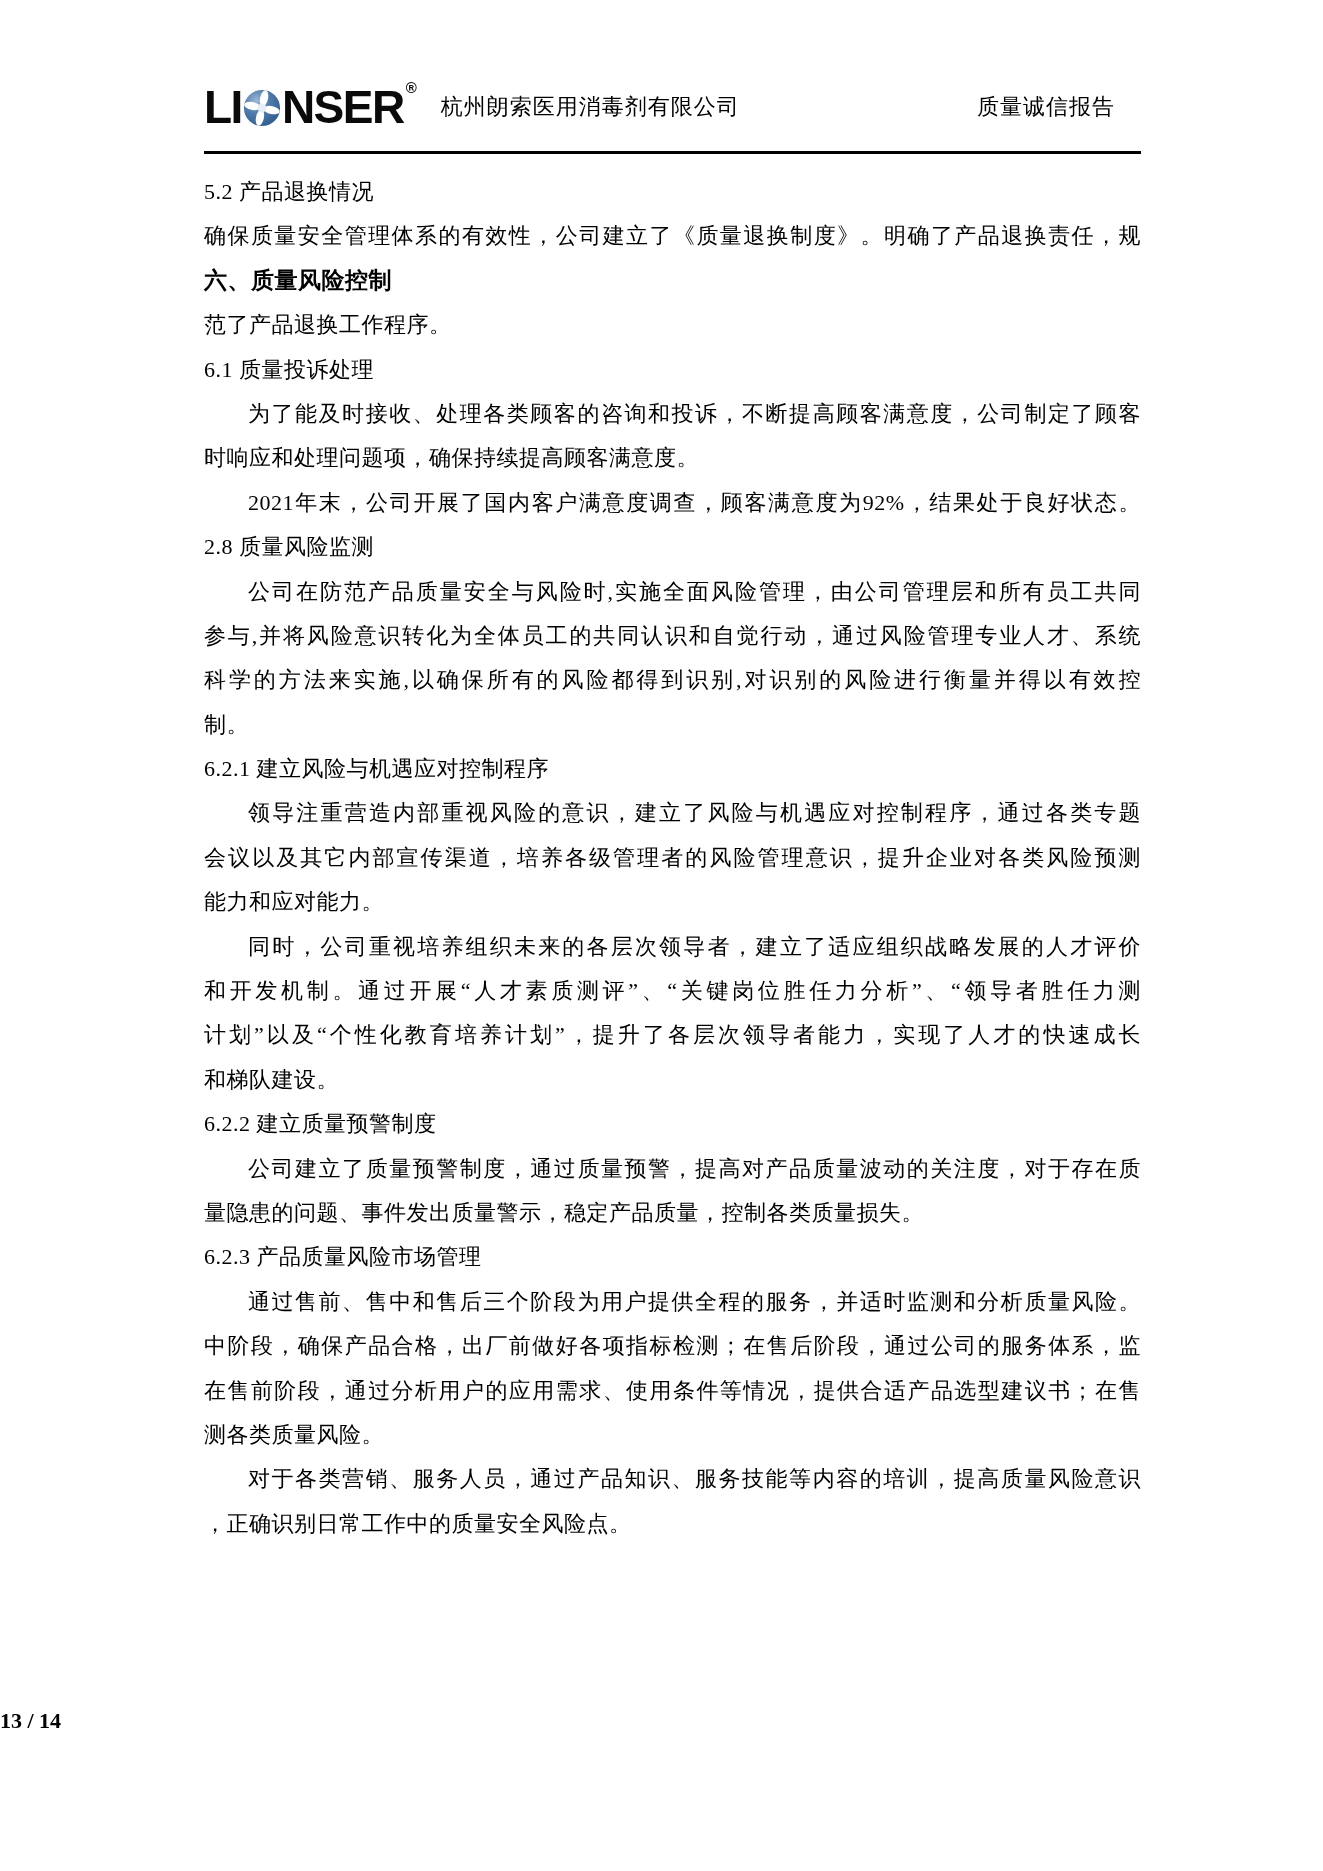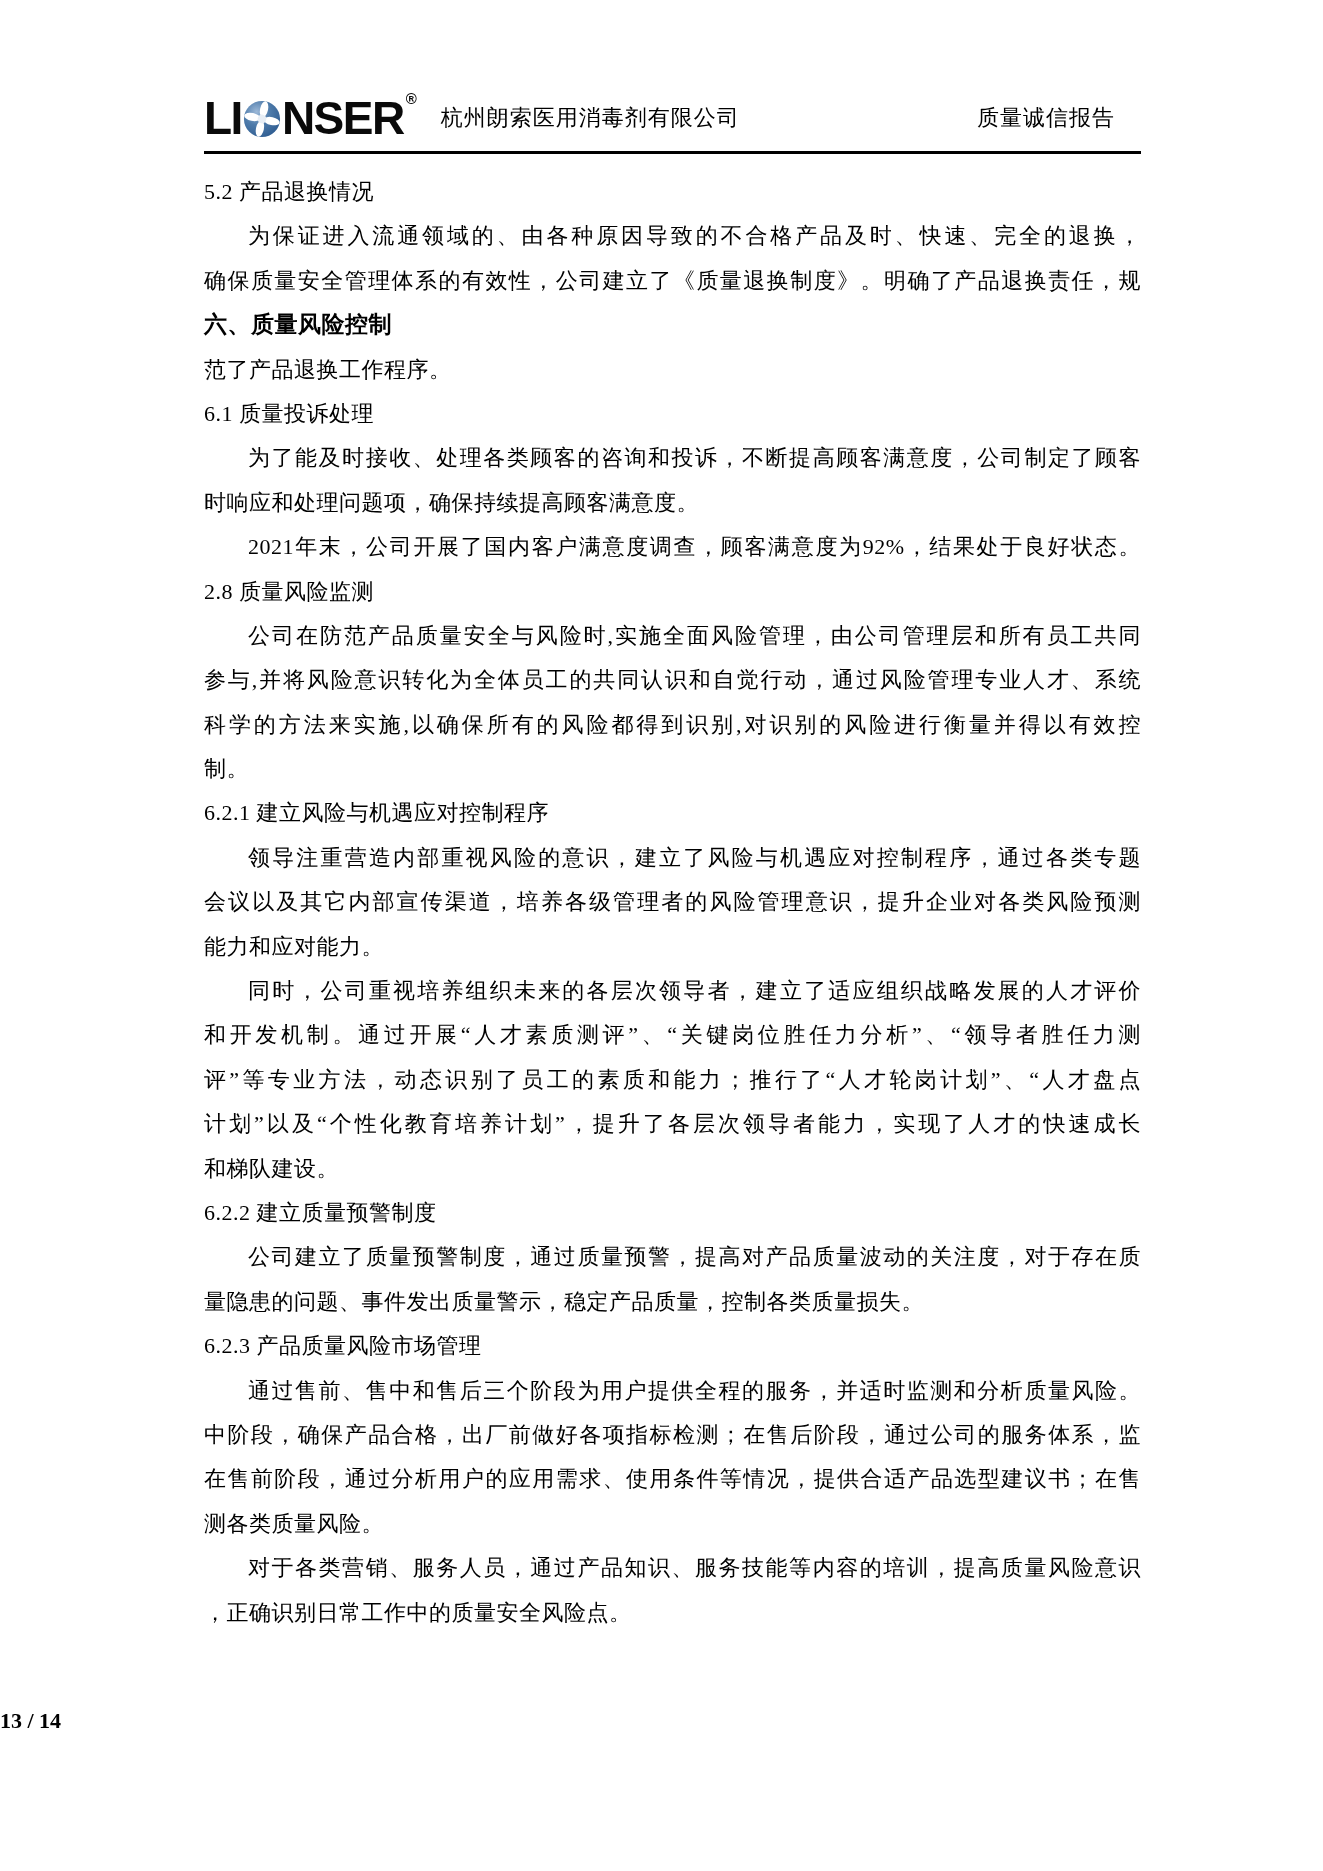--- a/index.html
+++ b/index.html
@@ -3,21 +3,21 @@
 <meta charset="utf-8">
 <style>
   html,body{margin:0;padding:0;background:#ffffff;}
   .page{
     position:relative;width:1323px;height:1871px;background:#ffffff;
     color:#000;font-family:"Liberation Serif","DejaVu Serif",serif;
     overflow:hidden;
   }
   
   .header{
-    position:absolute;left:204px;top:95px;width:937px;
+    position:absolute;left:204px;top:84px;width:937px;
     display:flex;align-items:center;
   }
   .logo{
     display:flex;align-items:center;line-height:1;
     font-family:"Liberation Sans","DejaVu Sans",sans-serif;
     font-weight:bold;font-size:46px;letter-spacing:-1.5px;color:#0a0a0a;
     white-space:nowrap;
   }
   .logo .globe{width:38px;height:38px;margin:0 1px;display:inline-block;}
   .logo .reg{font-size:15px;letter-spacing:0;align-self:flex-start;margin:-4px 0 0 2px;}
@@ -72,40 +72,38 @@
       <span class="reg">®</span>
     </span>
     <span class="company">杭州朗索医用消毒剂有限公司</span>
     <span class="doc-title">质量诚信报告</span>
   </div>
 
   <div class="rule"></div>
 
   <div class="content" id="content">
       <div class="line h2">5.2 产品退换情况</div>
-      <div class="line body indent full">为保证进入流通领域的、由各种原因导致的不合格产品及时、快速、完全的退换，</div>
       <div class="line body full">确保质量安全管理体系的有效性，公司建立了《质量退换制度》。明确了产品退换责任，规</div>
       <div class="line h1">六、质量风险控制</div>
       <div class="line body">范了产品退换工作程序。</div>
       <div class="line h2">6.1 质量投诉处理</div>
       <div class="line body indent full">为了能及时接收、处理各类顾客的咨询和投诉，不断提高顾客满意度，公司制定了顾客</div>
       <div class="line body">时响应和处理问题项，确保持续提高顾客满意度。</div>
       <div class="line body indent full">2021年末，公司开展了国内客户满意度调查，顾客满意度为92%，结果处于良好状态。</div>
       <div class="line h2">2.8 质量风险监测</div>
       <div class="line body indent full">公司在防范产品质量安全与风险时,实施全面风险管理，由公司管理层和所有员工共同</div>
       <div class="line body full">参与,并将风险意识转化为全体员工的共同认识和自觉行动，通过风险管理专业人才、系统</div>
       <div class="line body full">科学的方法来实施,以确保所有的风险都得到识别,对识别的风险进行衡量并得以有效控</div>
       <div class="line body">制。</div>
       <div class="line h2">6.2.1 建立风险与机遇应对控制程序</div>
       <div class="line body indent full">领导注重营造内部重视风险的意识，建立了风险与机遇应对控制程序，通过各类专题</div>
       <div class="line body full">会议以及其它内部宣传渠道，培养各级管理者的风险管理意识，提升企业对各类风险预测</div>
       <div class="line body">能力和应对能力。</div>
       <div class="line body indent full">同时，公司重视培养组织未来的各层次领导者，建立了适应组织战略发展的人才评价</div>
       <div class="line body full">和开发机制。通过开展“人才素质测评”、“关键岗位胜任力分析”、“领导者胜任力测</div>
-      <div class="line body full">评”等专业方法，动态识别了员工的素质和能力；推行了“人才轮岗计划”、“人才盘点</div>
       <div class="line body full">计划”以及“个性化教育培养计划”，提升了各层次领导者能力，实现了人才的快速成长</div>
       <div class="line body">和梯队建设。</div>
       <div class="line h2">6.2.2 建立质量预警制度</div>
       <div class="line body indent full">公司建立了质量预警制度，通过质量预警，提高对产品质量波动的关注度，对于存在质</div>
       <div class="line body">量隐患的问题、事件发出质量警示，稳定产品质量，控制各类质量损失。</div>
       <div class="line h2">6.2.3 产品质量风险市场管理</div>
       <div class="line body indent full">通过售前、售中和售后三个阶段为用户提供全程的服务，并适时监测和分析质量风险。</div>
       <div class="line body full">中阶段，确保产品合格，出厂前做好各项指标检测；在售后阶段，通过公司的服务体系，监</div>
       <div class="line body full">在售前阶段，通过分析用户的应用需求、使用条件等情况，提供合适产品选型建议书；在售</div>
       <div class="line body">测各类质量风险。</div>

